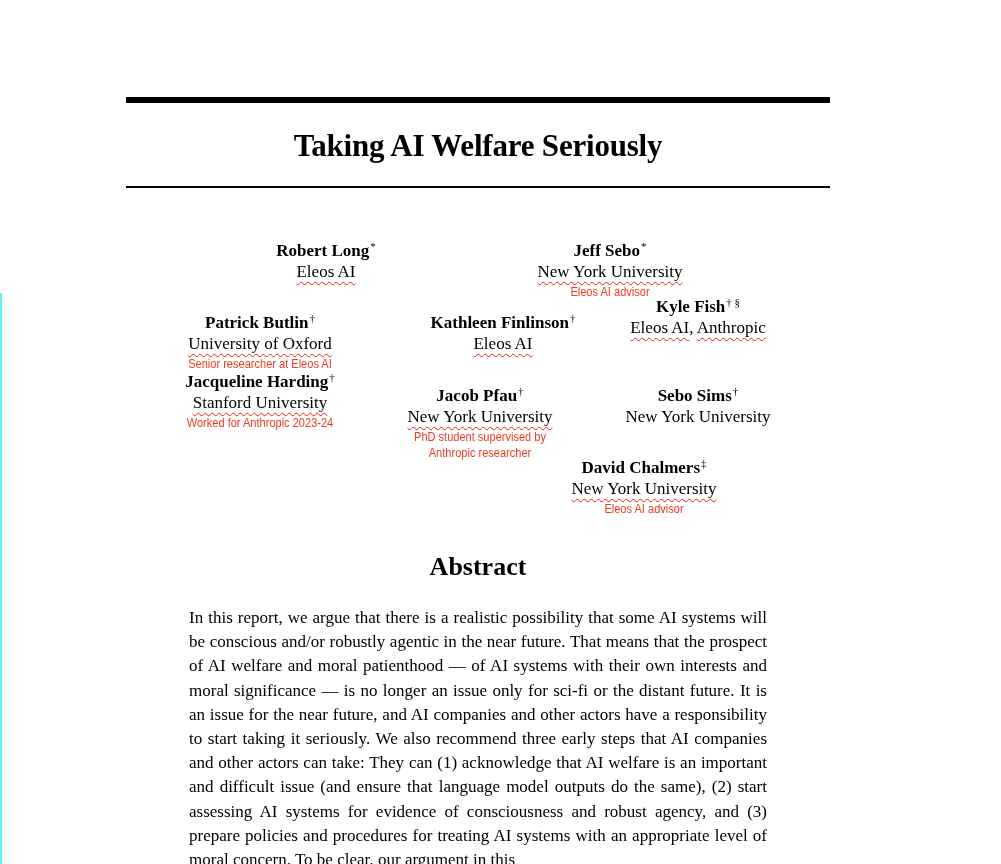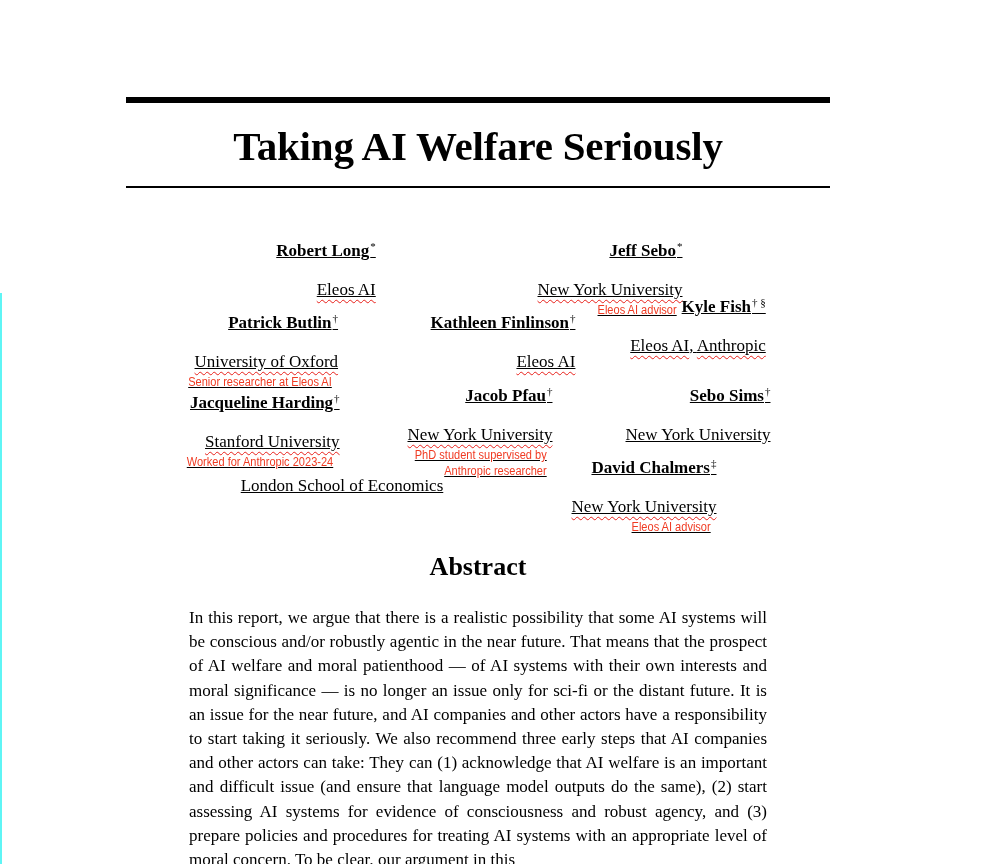--- a/index.html
+++ b/index.html
@@ -14,33 +14,32 @@
     background: #5ff5f5;
   }
   .rule-top {
     position: absolute; left: 126px; top: 97px; width: 704px; height: 6px; background: #000;
   }
   .rule-bottom {
     position: absolute; left: 126px; top: 186px; width: 704px; height: 2px; background: #000;
   }
   .title {
     position: absolute; left: 126px; width: 704px; top: 126px;
-    text-align: center; font-weight: bold; font-size: 41px; line-height: 40px;
+    text-align: center; font-weight: bold; font-size: 31px; line-height: 40px;
     letter-spacing: -0.2px;
   }
   .author {
-    position: absolute; text-align: right; white-space: nowrap;
+    position: absolute; text-align: center; white-space: nowrap;
     transform: translateX(-50%);
-    text-decoration: underline;
   }
   .author .name {
     font-weight: bold; font-size: 17px; line-height: 21px; display: block;
   }
   .author .name sup { font-weight: normal; font-size: 11px; line-height: 0; vertical-align: 6px; margin-left: 1px; }
-  .author .aff { font-size: 17px; line-height: 21px; display: block; margin-top: 18px; }
+  .author .aff { font-size: 17px; line-height: 21px; display: block; }
   .squig {
     text-decoration: underline wavy #e8201a;
     text-decoration-thickness: 1.3px;
     text-underline-offset: 4px;
   }
   .note {
     display: block; margin-top: 2px;
     font-family: "Liberation Sans", "DejaVu Sans", sans-serif;
     font-size: 12px; line-height: 16px; color: #f03a22;
     transform: scaleX(0.92);
@@ -84,42 +83,41 @@
 <div class="author" style="left:503px; top:312px;">
   <span class="name"><span>Kathleen Finlinson</span><sup>†</sup></span>
   <span class="aff"><span class="squig">Eleos AI</span></span>
 </div>
 
 <div class="author" style="left:698px; top:296px;">
   <span class="name"><span>Kyle Fish</span><sup>† §</sup></span>
   <span class="aff"><span class="squig">Eleos AI</span><span>, </span><span class="squig">Anthropic</span></span>
 </div>
 
-<div class="author" style="left:260px; top:392px;">
+<div class="author" style="left:260px; top:371px;">
   <span class="name"><span>Jacqueline Harding</span><sup>†</sup></span>
   <span class="aff"><span class="squig">Stanford University</span></span>
   <span class="note">Worked for Anthropic 2023-24</span>
 </div>
 
 <div class="author" style="left:480px; top:385px;">
   <span class="name"><span>Jacob Pfau</span><sup>†</sup></span>
   <span class="aff"><span class="squig">New York University</span></span>
   <span class="note" style="line-height:16px;">
     <span style="display:block">PhD student supervised by</span>
     <span style="display:block">Anthropic researcher</span>
   </span>
 </div>
 
 <div class="author" style="left:698px; top:385px;">
   <span class="name"><span>Sebo Sims</span><sup>†</sup></span>
   <span class="aff">New York University</span>
 </div>
 
 <div class="author" style="left:342px; top:457px;">
-  <span class="aff">London School of Economics</span>
 </div>
 
 <div class="author" style="left:644px; top:457px;">
   <span class="name"><span>David Chalmers</span><sup>‡</sup></span>
   <span class="aff"><span class="squig">New York University</span></span>
   <span class="note">Eleos AI advisor</span>
 </div>
 
 <div class="abstract-head">Abstract</div>
 <div class="abstract-body">In this report, we argue that there is a realistic possibility that some AI systems will be conscious and/or robustly agentic in the near future.  That means that the prospect of AI welfare and moral patienthood — of AI systems with their own interests and moral significance — is no longer an issue only for sci-fi or the distant future. It is an issue for the near future, and AI companies and other actors have a responsibility to start taking it seriously.  We also recommend three early steps that AI companies and other actors can take: They can (1) acknowledge that AI welfare is an important and difficult issue (and ensure that language model outputs do the same), (2) start assessing AI systems for evidence of consciousness and robust agency, and (3) prepare policies and procedures for treating AI systems with an appropriate level of moral concern.  To be clear, our argument in this</div>

